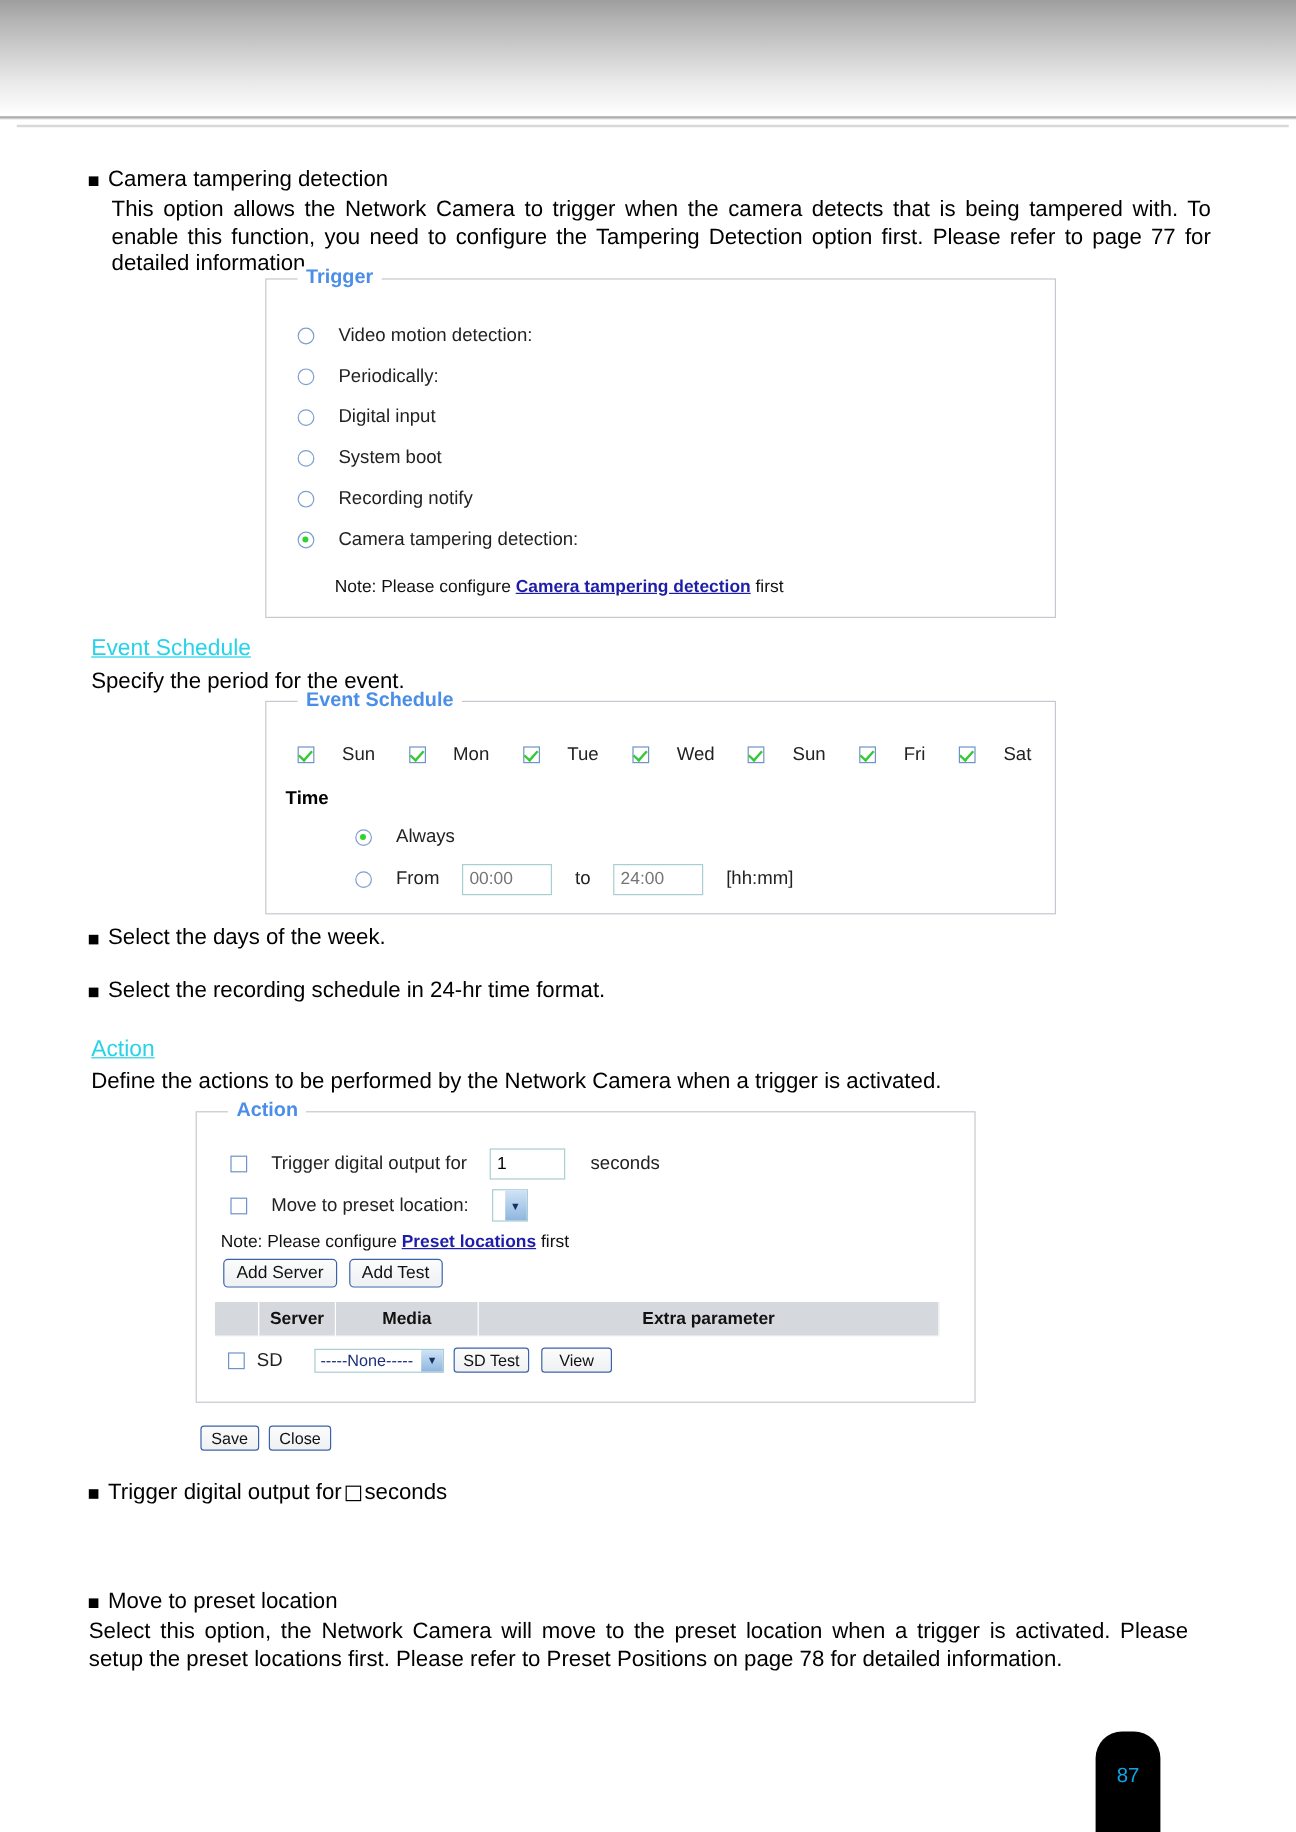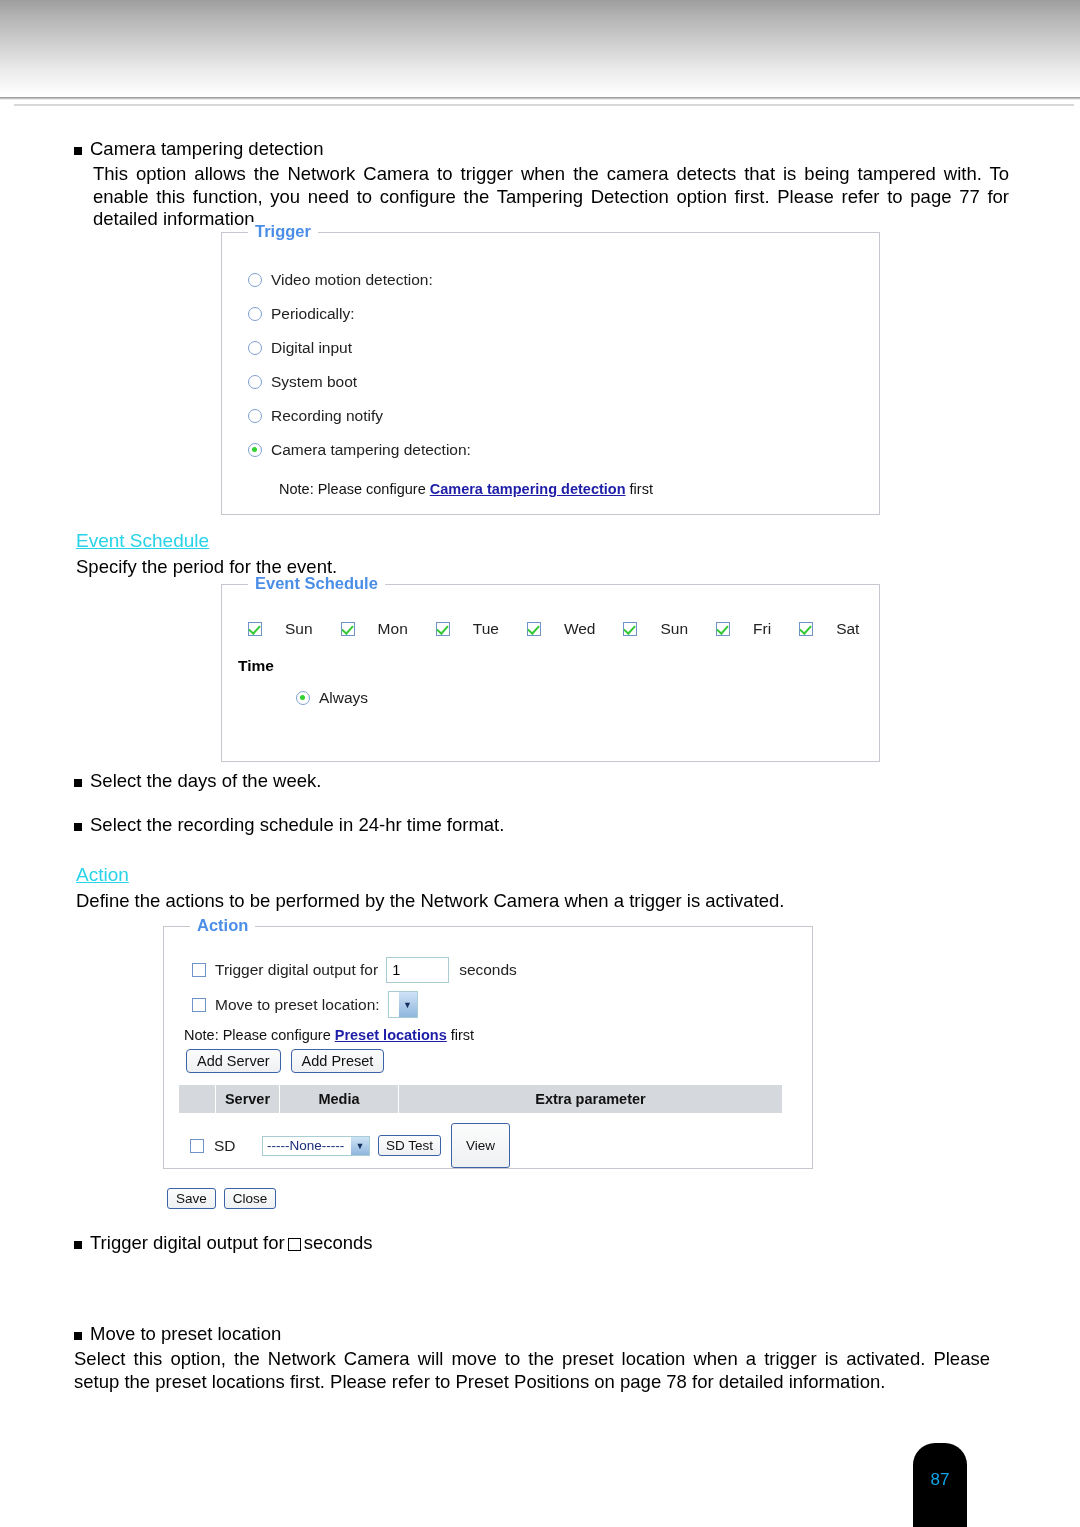--- a/index.html
+++ b/index.html
@@ -73,21 +73,21 @@
   .cbox{
     width:14px;height:14px;border:1.6px solid #6f93c9;background:#fff;
     display:inline-block;flex:none;box-sizing:border-box;position:relative;
   }
   .cbox.on::after{
     content:"";position:absolute;left:2px;top:0px;width:5px;height:9px;
     border:solid #35c935;border-width:0 2.4px 2.4px 0;
     transform:rotate(42deg);
   }
 
-  .opt-row{display:flex;align-items:center;}
+  .opt-row{display:flex;align-items:center;gap:11px;}
   .opt-label{font-size:15.5px;color:#222;margin-left:9px;white-space:nowrap;}
 
   
   .tinput{
     border:1px solid #a8cdd2;background:#fff;box-sizing:border-box;
     font-size:14.5px;font-family:"Liberation Sans", sans-serif;
     color:#000;padding:2px 5px;display:inline-block;
   }
   .tinput.ph{color:#b6b6b6;}
   .sel{
@@ -202,20 +202,28 @@
     <span class="opt-label" style="margin-left:7px;">Sat</span>
   </div>
 
   <div style="position:absolute;left:16px;top:72px;font-size:15.5px;font-weight:bold;">Time</div>
 
   <div class="opt-row" style="position:absolute;left:74px;top:104px;">
     <span class="radio on"></span>
     <span class="opt-label">Always</span>
   </div>
 
+  <div class="opt-row" style="position:absolute;left:74px;top:135px;">
+    <span class="radio"></span>
+    <span class="opt-label">From</span>
+    <input class="tinput ph" style="width: 75px; height: 26px; margin-left: 8px;" placeholder="00:00">
+    <span class="opt-label" style="margin-left:8px;">to</span>
+    <input class="tinput ph" style="width: 75px; height: 26px; margin-left: 8px;" placeholder="24:00">
+    <span class="opt-label" style="margin-left:8px;">[hh:mm]</span>
+  </div>
 </div>
 
 <div class="doc bullet-row" style="left:74px;top:770px;">
   <span class="sq"></span>
   <span class="btext">Select the days of the week.</span>
 </div>
 <div class="doc bullet-row" style="left:74px;top:814px;">
   <span class="sq"></span>
   <span class="btext">Select the recording schedule in 24-hr time format.</span>
 </div>
@@ -243,21 +251,21 @@
       <span class="arrow">▼</span>
     </span>
   </div>
 
   <div class="note" style="position:absolute;left:20px;top:100px;white-space:nowrap;">
     <span>Note: Please configure </span><a class="lnk" href="#">Preset locations</a><span> first</span>
   </div>
 
   <div style="position:absolute;left:22px;top:122px;display:flex;gap:10px;">
     <span class="btn">Add Server</span>
-    <span class="btn">Add Preset</span>
+    <span class="btn">Add Test</span>
   </div>
 
   <table class="tbl" style="position:absolute;left:14px;top:157px;width:605px;">
     <tbody>
         <tr>
       <th style="width:28px;"></th>
       <th style="width:55px;">Server</th>
       <th style="width:110px;">Media</th>
       <th>Extra parameter</th>
     </tr>
@@ -265,21 +273,21 @@
     </table>
 
   <div style="position:absolute;left:22px;top:196px;display:flex;align-items:center;">
     <span class="cbox" style="margin-left:4px;"></span>
     <span class="opt-label" style="margin-left:10px;width:42px;">SD</span>
     <span class="sel" style="width:108px;height:20px;margin-left:6px;padding-left:4px;">
       <span style="font-size:13.5px;color:#1b2e7a;">-----None-----</span>
       <span class="arrow">▼</span>
     </span>
     <span class="btn sm" style="margin-left:8px;">SD Test</span>
-    <span class="btn sm" style="margin-left:10px;padding:14px 14px;">View</span>
+    <span class="btn sm" style="margin-left:10px;padding:2px 14px;">View</span>
   </div>
 </div>
 
 <div style="position:absolute;left:167px;top:1188px;display:flex;gap:8px;">
   <span class="btn sm" style="padding:2px 8px;">Save</span>
   <span class="btn sm" style="padding:2px 8px;">Close</span>
 </div>
 
 <div class="doc" style="left:74px;top:1232px;width:935px;">
   <div class="bullet-row">

